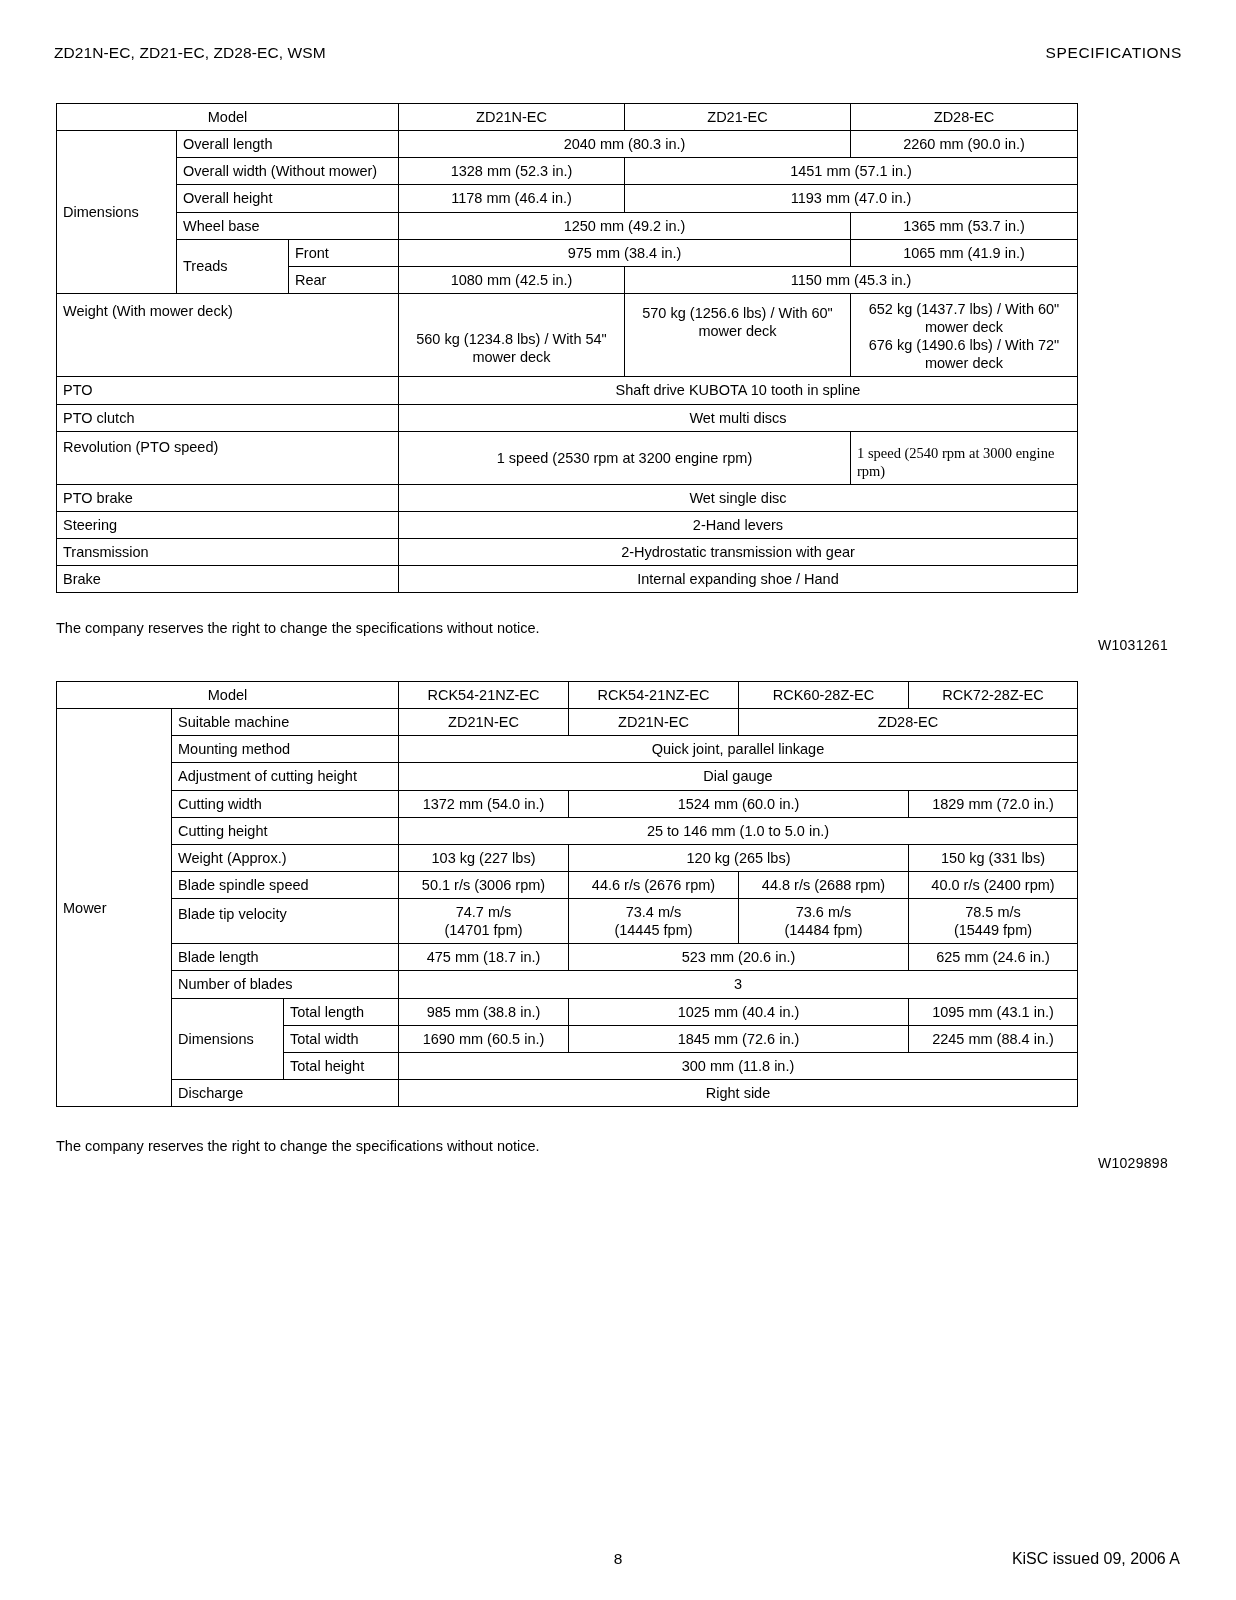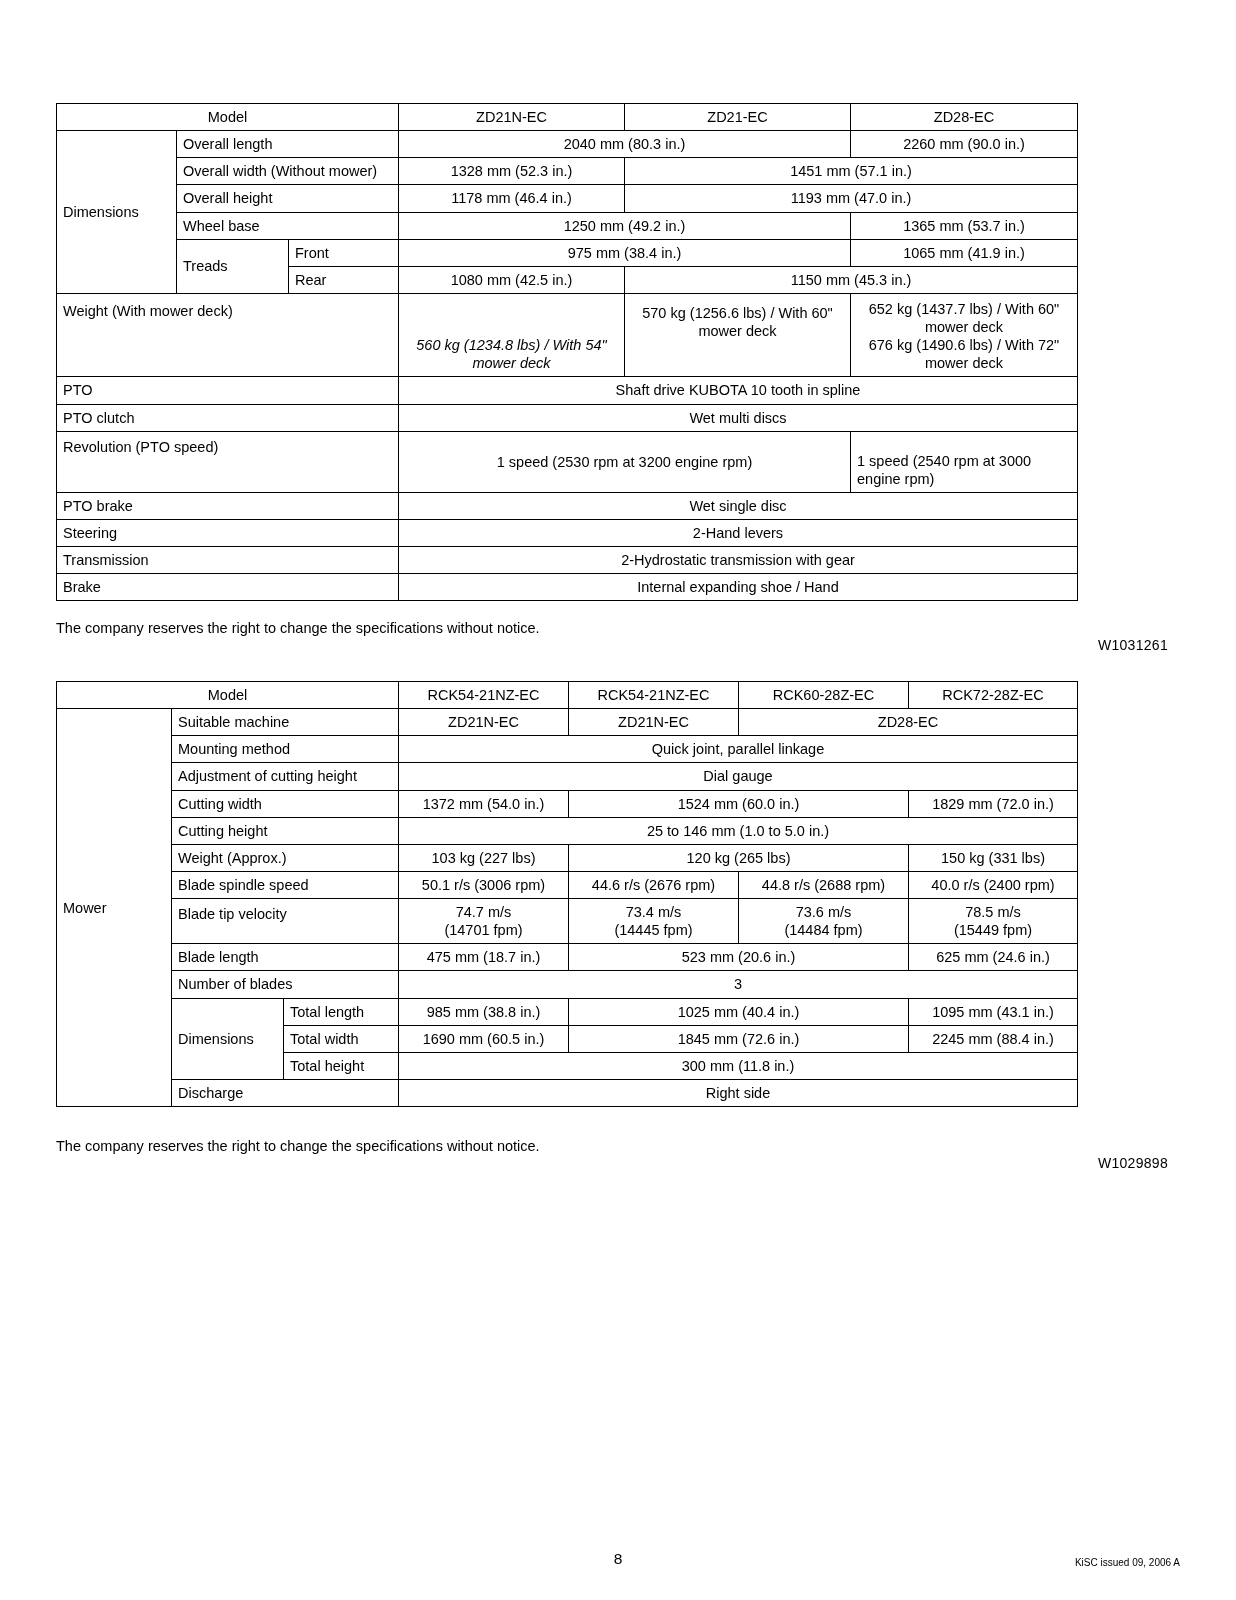--- a/index.html
+++ b/index.html
@@ -88,29 +88,33 @@
     bottom: 32px;
     left: 0;
     width: 1236px;
     text-align: center;
     font-size: 15.5px;
   }
   .footer-right {
     position: absolute;
     bottom: 32px;
     right: 56px;
-    font-size: 10px;
+    font-size: 16px;
   }
   .two-line { line-height: 1.3; }
 </style>
 </head>
 <body>
 
 <div class="page">
 
+  <div class="header">
+    <div class="header-left">ZD21N-EC, ZD21-EC, ZD28-EC, WSM</div>
+    <div class="header-right">SPECIFICATIONS</div>
+  </div>
 
   <div class="table1-wrap">
     <table class="spec">
       <colgroup>
         <col style="width:120px">
         <col style="width:112px">
         <col style="width:110px">
         <col style="width:226px">
         <col style="width:226px">
         <col style="width:227px">
@@ -156,40 +160,40 @@
         </tr>
 
         <tr>
           <td class="l pad-l">Rear</td>
           <td class="c">1080 mm (42.5 in.)</td>
           <td class="c" colspan="2">1150 mm (45.3 in.)</td>
         </tr>
 
         <tr>
           <td class="l pad-l" colspan="3" style="vertical-align:top; padding-top:8px;">Weight (With mower deck)</td>
-          <td class="c two-line" style="white-space:pre-line; vertical-align:bottom; padding-bottom:4px;font-style:italic;">560 kg (1234.8 lbs) / With 54" mower deck</td>
+          <td class="c two-line" style="white-space:pre-line; vertical-align:bottom; padding-bottom:10px;">560 kg (1234.8 lbs) / With 54" mower deck</td>
           <td class="c two-line" style="white-space:pre-line; vertical-align:top; padding-top:10px;">570 kg (1256.6 lbs) / With 60" mower deck</td>
           <td class="c two-line" style="white-space:pre-line; vertical-align:top; padding-top:6px;">652 kg (1437.7 lbs) / With 60" mower deck
 676 kg (1490.6 lbs) / With 72" mower deck</td>
         </tr>
 
         <tr>
           <td class="l pad-l" colspan="3">PTO</td>
           <td class="c" colspan="3">Shaft drive KUBOTA 10 tooth in spline</td>
         </tr>
 
         <tr>
           <td class="l pad-l" colspan="3">PTO clutch</td>
           <td class="c" colspan="3">Wet multi discs</td>
         </tr>
 
         <tr>
           <td class="l pad-l" colspan="3" style="vertical-align:top; padding-top:6px;">Revolution (PTO speed)</td>
           <td class="c" colspan="2">1 speed (2530 rpm at 3200 engine rpm)</td>
-          <td class="l" style="vertical-align:top; padding-top:20px;">1 speed (2540 rpm at 3000 engine rpm)</td>
+          <td class="l" style="vertical-align:top; padding-top:12px;font-family:Liberation Serif, serif;">1 speed (2540 rpm at 3000 engine rpm)</td>
         </tr>
 
         <tr>
           <td class="l pad-l" colspan="3">PTO brake</td>
           <td class="c" colspan="3">Wet single disc</td>
         </tr>
 
         <tr>
           <td class="l pad-l" colspan="3">Steering</td>
           <td class="c" colspan="3">2-Hand levers</td>

